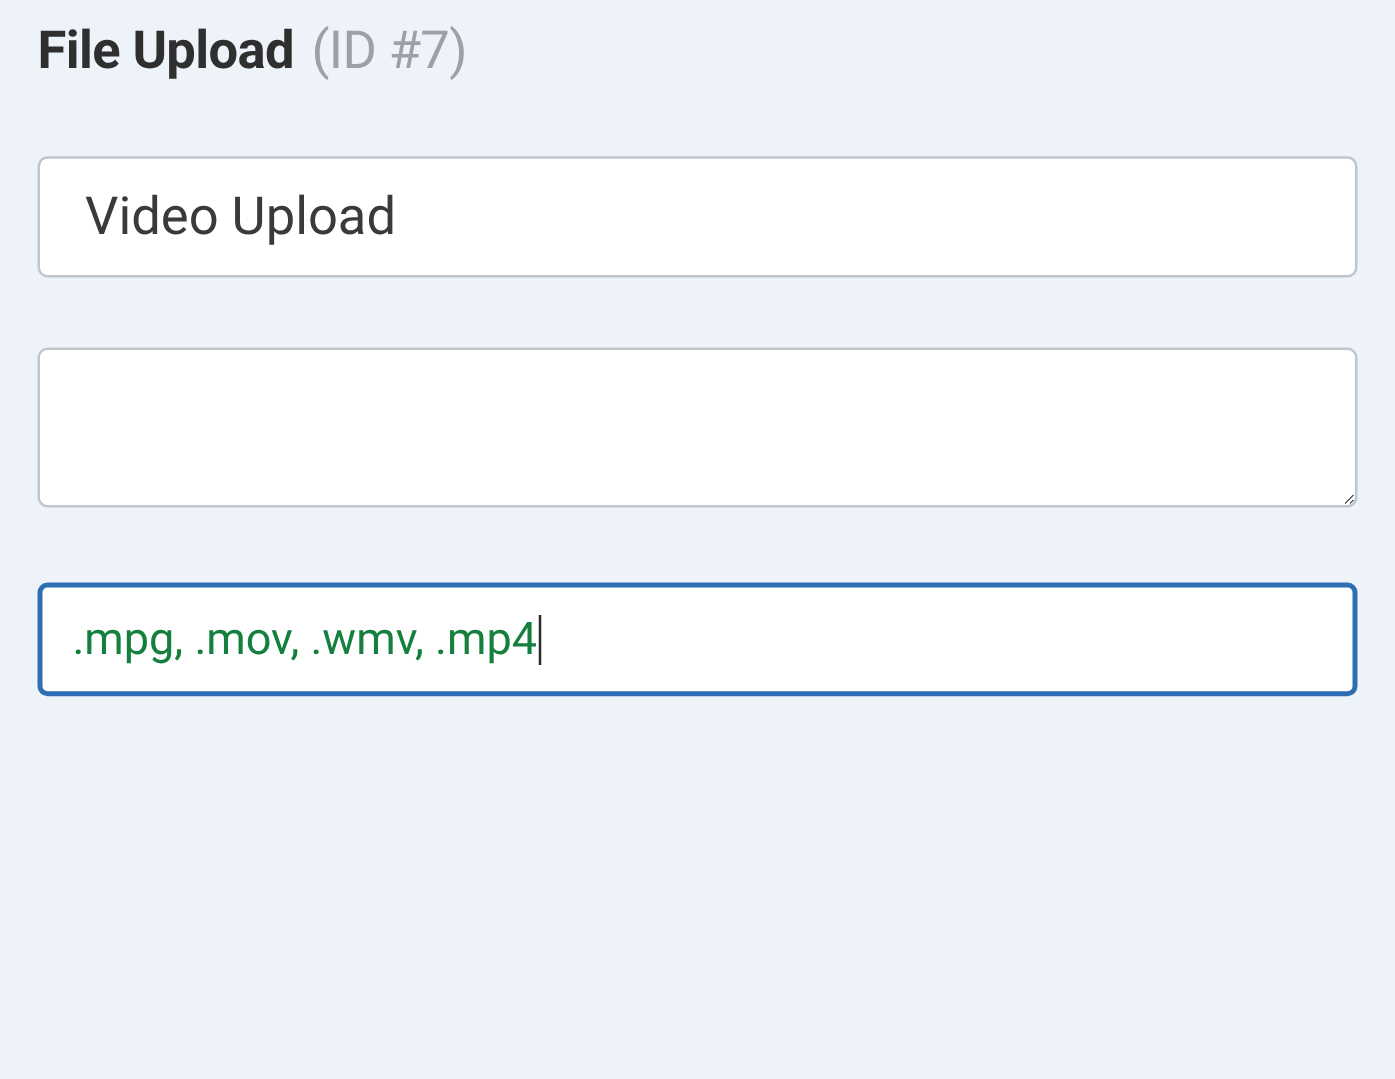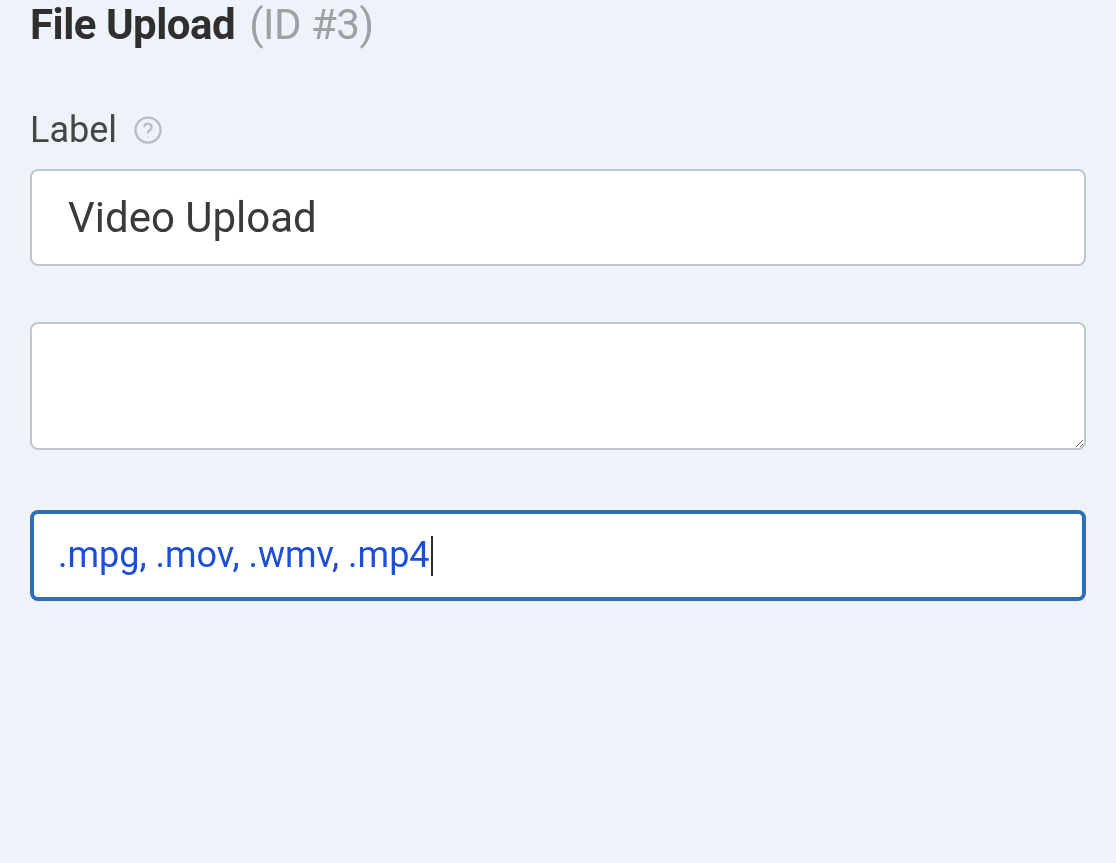--- a/index.html
+++ b/index.html
@@ -12,21 +12,21 @@
       background-color: #eef3f9;
       width: 1116px;
       height: 863px;
       padding: 0 30px;
       color: #454647;
     }
     .header {
       display: flex;
       align-items: baseline;
       gap: 14px;
-      padding-top: 0;
+      padding-top: 16px;
       margin-bottom: 60px;
     }
     .header-title {
       font-size: 42px;
       font-weight: 700;
       color: #2f2f2f;
       letter-spacing: -0.5px;
     }
     .header-id {
       font-size: 42px;
@@ -104,47 +104,35 @@
       vertical-align: middle;
       margin-left: 1px;
     }
     .input-with-caret {
       width: 100%;
       background: #ffffff;
       border: 4px solid #2e6eb3;
       border-radius: 8px;
       padding: 20px 24px;
       font-size: 36px;
-      color: #1d4ed8;
+      color: #15803d;
       line-height: 1.2;
       display: flex;
       align-items: center;
     }
   </style>
 </head>
 <body>
 
 <div class="header">
   <span class="header-title">File Upload</span>
-  <span class="header-id">(ID #3)</span>
+  <span class="header-id">(ID #7)</span>
 </div>
 
 <div class="field-group">
-  <div class="field-label-row">
-    <div class="field-label-left">
-      <span class="field-label">Label</span>
-      <span class="help-icon">
-        <svg viewBox="0 0 24 24" fill="none" stroke="currentColor" stroke-width="1.8" stroke-linecap="round" stroke-linejoin="round">
-          <circle cx="12" cy="12" r="10"></circle>
-          <path d="M9.1 9a3 3 0 0 1 5.83 1c0 2-3 2.5-3 4"></path>
-          <circle cx="12" cy="17.5" r="0.6" fill="currentColor" stroke="none"></circle>
-        </svg>
-      </span>
-    </div>
-  </div>
   <input type="text" class="text-input" value="Video Upload" style="">
 </div>
 
 <div class="field-group">
   <textarea class="textarea-input" style=""></textarea>
 </div>
 
 <div class="field-group">
   <div class="input-with-caret">
     <span>.mpg, .mov, .wmv, .mp4</span>

